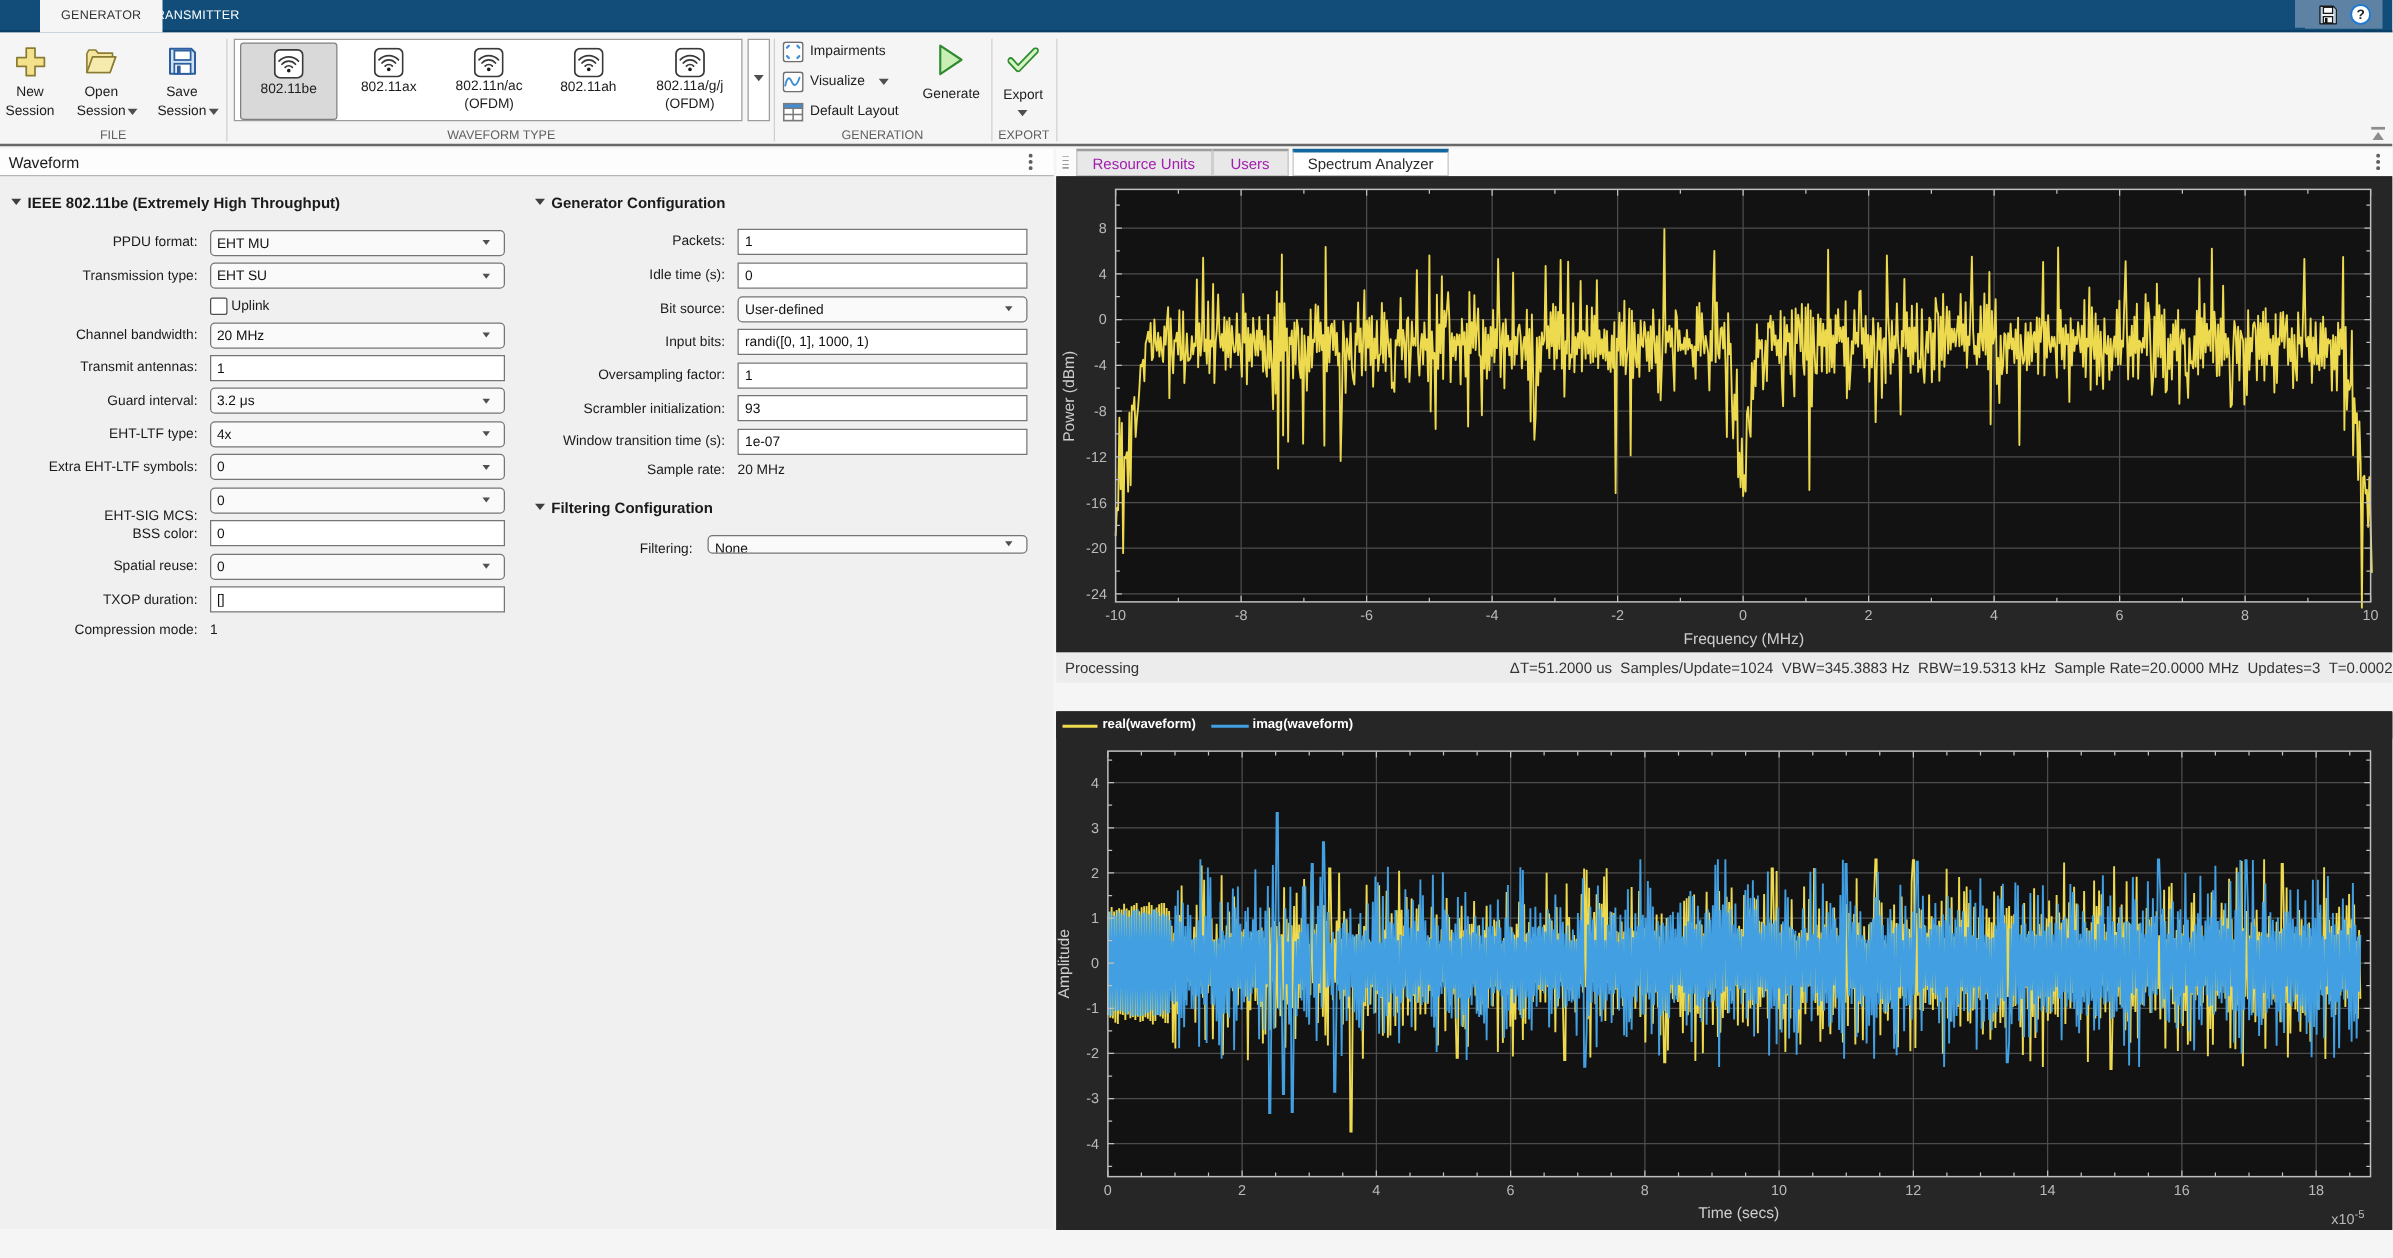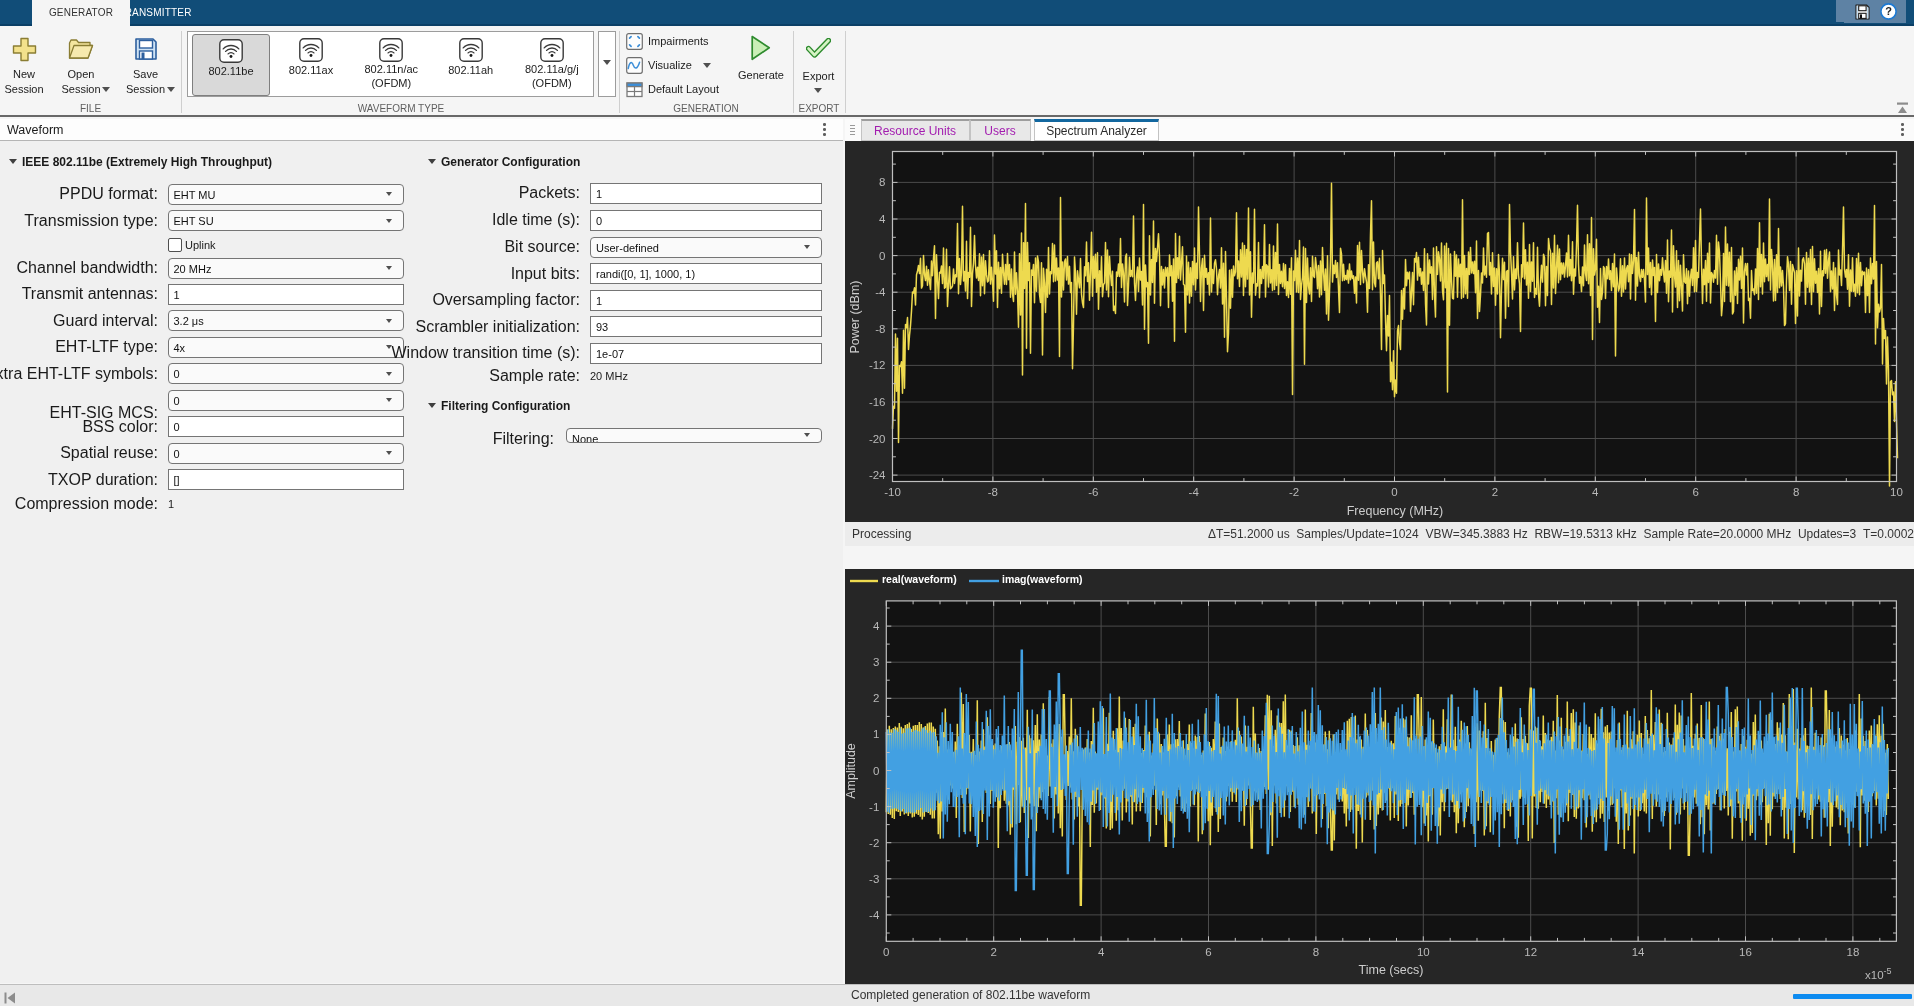--- a/index.html
+++ b/index.html
@@ -38,21 +38,21 @@
   border-top:5px solid #4f4f4f; }
 .smbtn { position:absolute; left:6.5px; width:17px; height:17px; }
 .smtext { position:absolute; left:29px; font-size:11px; color:#1c1c1c;text-align:center; }
 
 
 #lpanel { position:absolute; left:0; top:119px; width:843px; height:864px; background:#f0f0f0; }
 #ltitle { position:absolute; left:0; top:0; width:843px; height:22px; background:#fdfdfd;
   border-bottom:1px solid #b5b5b5; font-size:12.5px; color:#1a1a1a; line-height:22px; padding-left:7px; }
 .vdots { position:absolute; width:3px; height:13px; display:flex; flex-direction:column; justify-content:space-between; }
 .vdots i { display:block; width:2.6px; height:2.6px; background:#5f5f5f; border-radius:50%; }
-.lb { position:absolute; font-size:16px; color:#1a1a1a; height:18px; line-height:18px; white-space:nowrap;text-align:right; }
+.lb { position:absolute; font-size:11px; color:#1a1a1a; height:18px; line-height:18px; white-space:nowrap;text-align:right; }
 .pt { position:absolute; font-size:11px; color:#1a1a1a; height:18px; line-height:18px; white-space:nowrap; }
 .hd { position:absolute; font-size:12px; font-weight:bold; color:#1a1a1a; height:18px; line-height:18px; white-space:nowrap; }
 .htri { display:inline-block; width:0; height:0; border-left:4.5px solid transparent;
   border-right:4.5px solid transparent; border-top:5.5px solid #3f3f3f; margin-right:5px; position:relative; top:-2px; }
 .dd { position:absolute; background:#fafafa; border:1px solid #757575; border-radius:4px;
   font-size:11px; color:#111; padding-left:5px; white-space:nowrap; overflow:hidden; }
 .dar { position:absolute; right:11px; top:50%; margin-top:-2.1px; width:0; height:0;
   border-left:3.9px solid transparent; border-right:3.9px solid transparent; border-top:4.6px solid #4f4f4f; }
 .ti { position:absolute; background:#fff; border:1px solid #757575; font-size:11px; color:#111;
   padding-left:5px; white-space:nowrap; overflow:hidden; }
@@ -612,22 +612,14 @@
   <div id="legend">
     <svg width="1069" height="21" style="position:absolute;left:0;top:0">
       <line x1="5" y1="11" x2="33" y2="11" stroke="#eeda4f" stroke-width="2.4"></line>
       <line x1="124" y1="11" x2="154" y2="11" stroke="#42a0e2" stroke-width="2.4"></line>
     </svg>
     <span style="position:absolute;left:37px;top:3px;font-size:10.5px;font-weight:bold;color:#fff">real(waveform)</span>
     <span style="position:absolute;left:157px;top:3px;font-size:10.5px;font-weight:bold;color:#fff">imag(waveform)</span>
   </div>
 </div>
 
-<div id="statusbar">
-  <div class="abs" style="left:4px;top:5px"><svg width="12" height="12" viewBox="0 0 12 12">
-          <rect x="0.5" y="0.5" width="2" height="11" fill="#8c8c8c"></rect>
-          <path d="M11 0.5 L3.5 6 L11 11.5 Z" fill="#8c8c8c"></path>
-        </svg></div>
-  <span style="position:absolute;left:851px">Completed generation of 802.11be waveform</span>
-  <div class="abs" style="left:1793px;top:9px;width:119px;height:5px;background:#0d8bf0;border-radius:1px"></div>
-</div>
 
 </div>
 
 </body></html>

